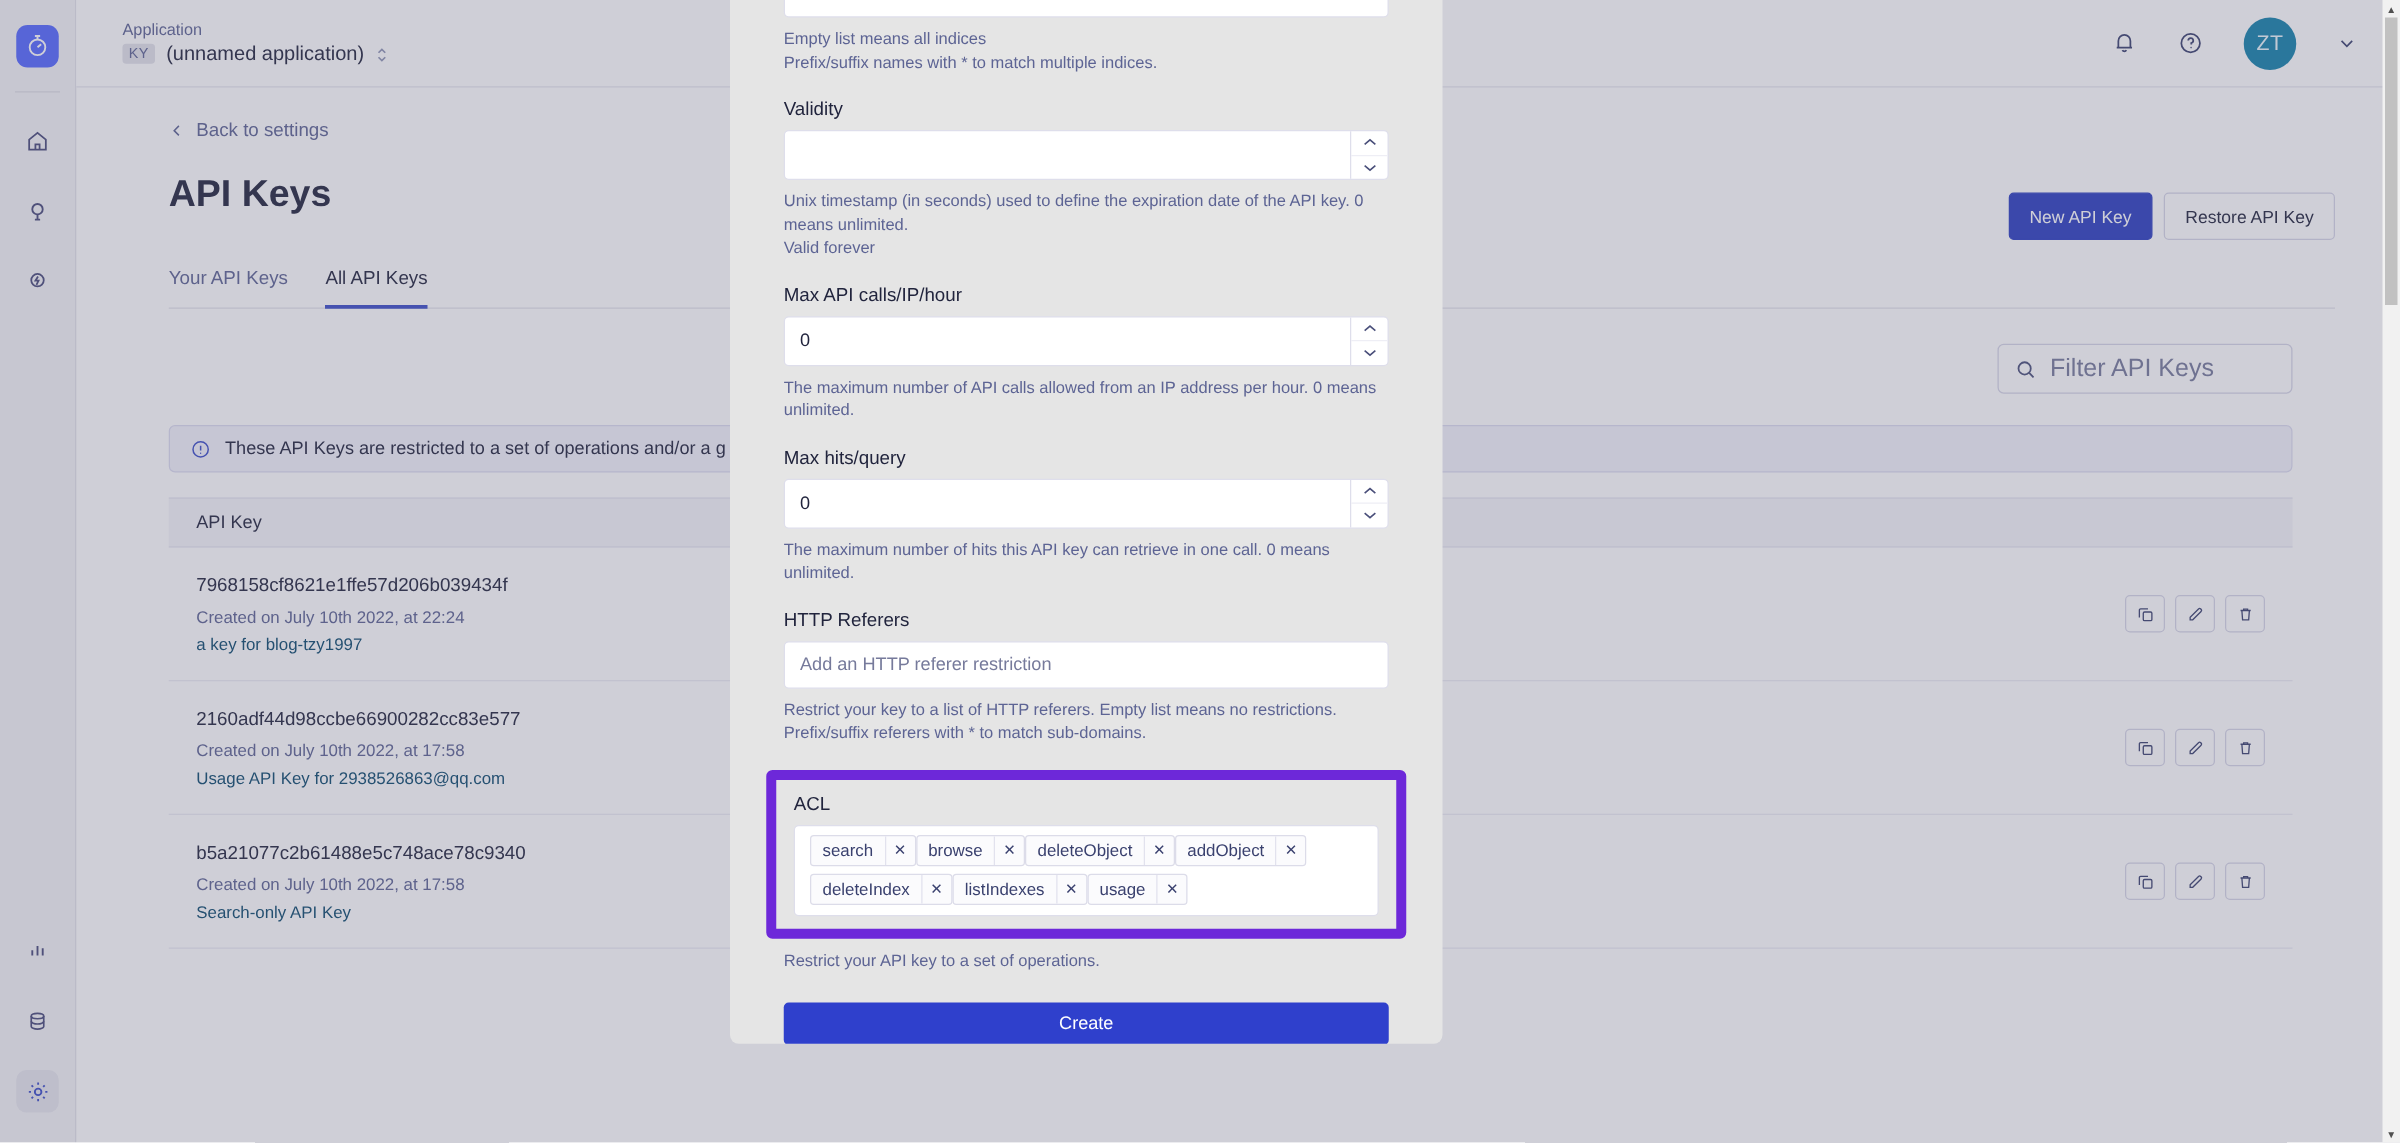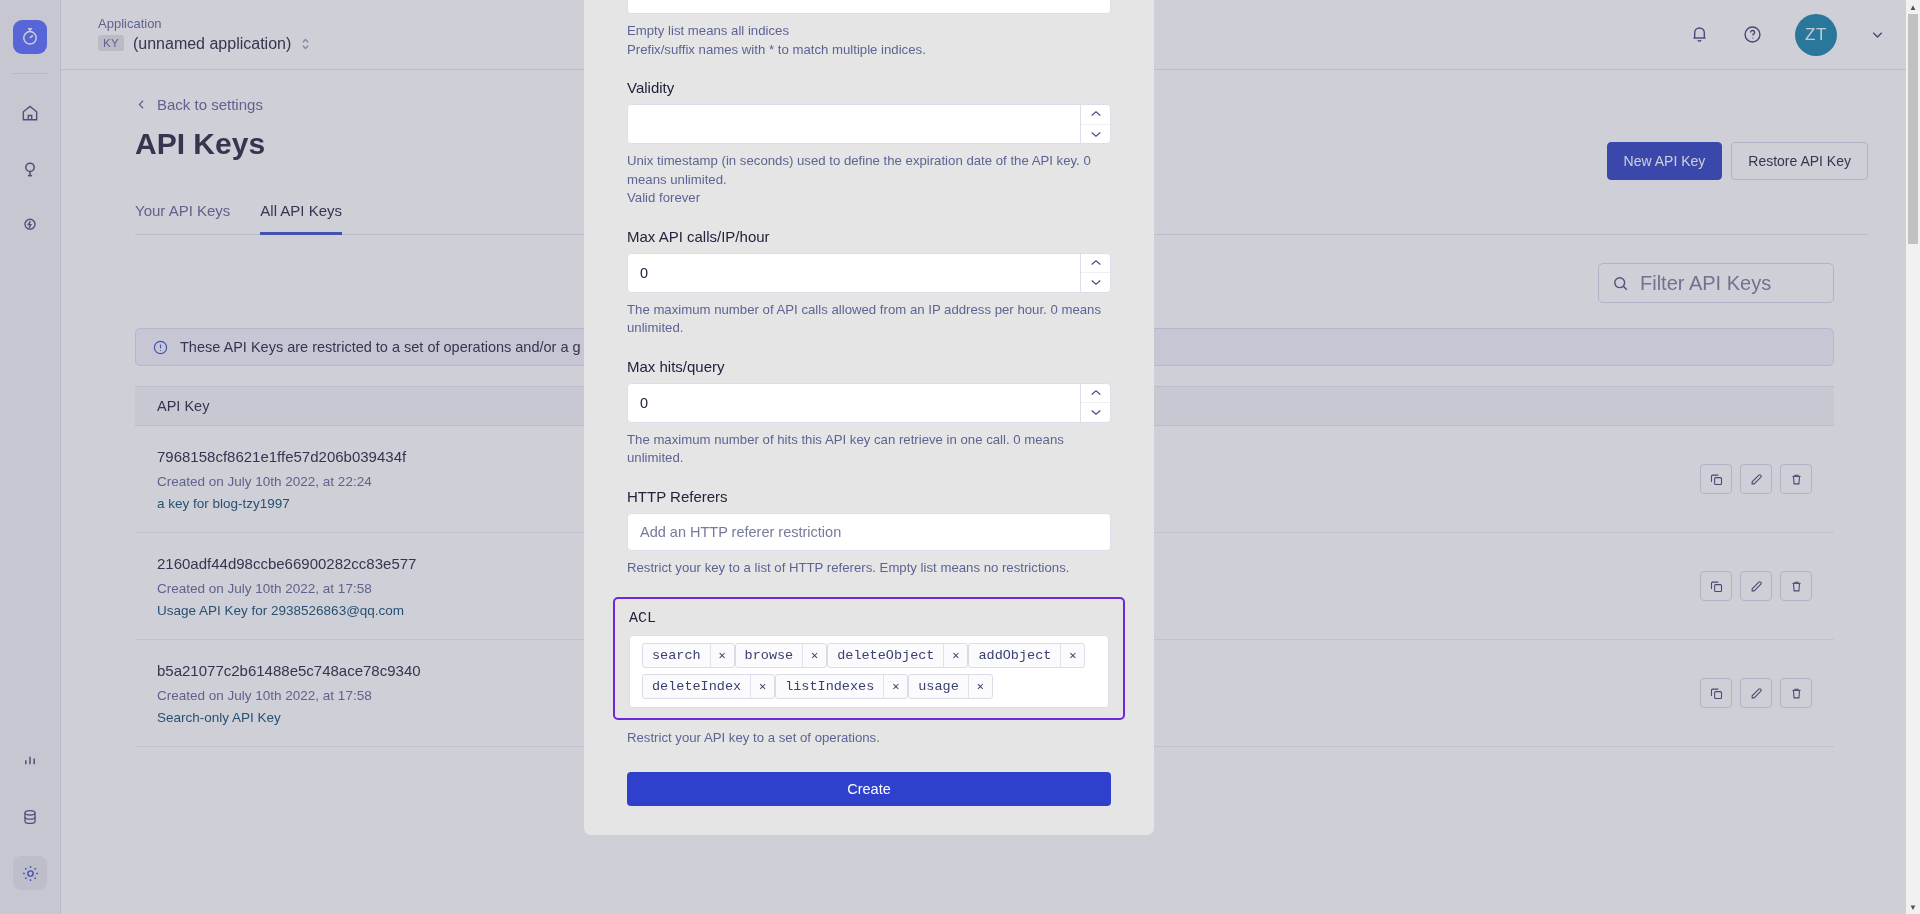--- a/index.html
+++ b/index.html
@@ -97,21 +97,21 @@
     padding: 0 38px;
   }
   .back-link {
     display: flex; align-items: center; gap: 9px;
     color: #5d6494; font-size: 15px;
     margin-top: 26px; margin-left: 36px;
   }
   .back-chev { font-size: 15px; }
   .title-row {
     display: flex; align-items: flex-start;
-    margin-left: 36px; margin-top: 14px;
+    margin-left: 36px; margin-top: 26px;
   }
   .page-title { font-size: 30px; font-weight: 700; color: #21243d; }
   .title-actions { margin-left: auto; display: flex; gap: 9px; padding-top: 15px; }
   .btn {
     font-size: 14px; border-radius: 4px; padding: 9px 16px;
     border: 1px solid #d6d6e7; background: #fff; color: #21243d;
     line-height: 18px;
   }
   .btn-primary { background: #2b3ec0; border-color: #2b3ec0; color: #fff; }
 
@@ -230,25 +230,24 @@
     color: #4a4f7a; font-size: 9px;
   }
   .stepper span:first-child { border-bottom: 1px solid #eeeef5; }
   .m-help {
     font-size: 13.2px; color: #5d6494; line-height: 18.5px;
     margin-top: 8px;
   }
   .m-block { margin-bottom: 20px; }
 
   .acl-highlight {
-    border: 2px solid #6d28d9;
+    border: 8px solid #6d28d9;
     border-radius: 5px;
     padding: 11px 14px 10px 14px;
     margin: 0 -14px 0 -14px;
-    font-family: Liberation Mono, monospace;
   }
   .acl-box {
     border: 1px solid #dedeeb; border-radius: 4px;
     padding: 7px 8px 8px 12px;
     display: flex; flex-wrap: wrap; gap: 6px 0;
     background: #fff;
   }
   .tag {
     display: flex; align-items: stretch;
     border: 1px solid #dcdce9; border-radius: 3px;
@@ -591,20 +590,21 @@
       <div class="m-help">The maximum number of hits this API key can retrieve in one call. 0 means unlimited.</div>
     </div>
 
     <div class="m-block">
       <div class="m-field-label">HTTP Referers</div>
       <div class="m-input tall" style="height:38px;">
         <span class="ph">Add an HTTP referer restriction</span>
       </div>
       <div class="m-help">
         <div>Restrict your key to a list of HTTP referers. Empty list means no restrictions.</div>
+        <div>Prefix/suffix referers with * to match sub-domains.</div>
       </div>
     </div>
 
     <div class="acl-highlight">
       <div class="m-field-label">ACL</div>
       <div class="acl-box">
         <span class="tag">
           <span class="tag-label">search</span>
           <span class="tag-x">✕</span>
         </span>

